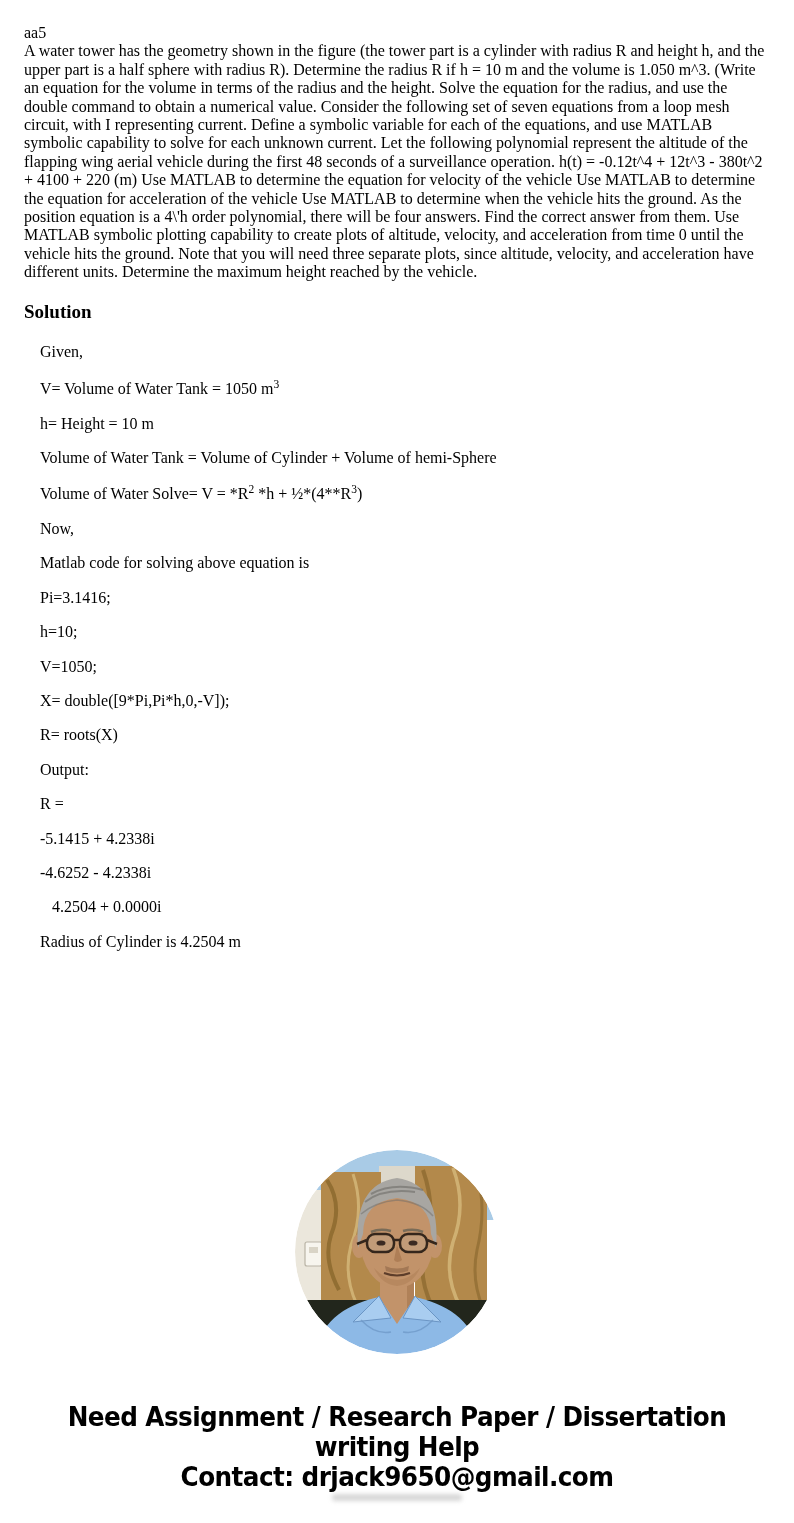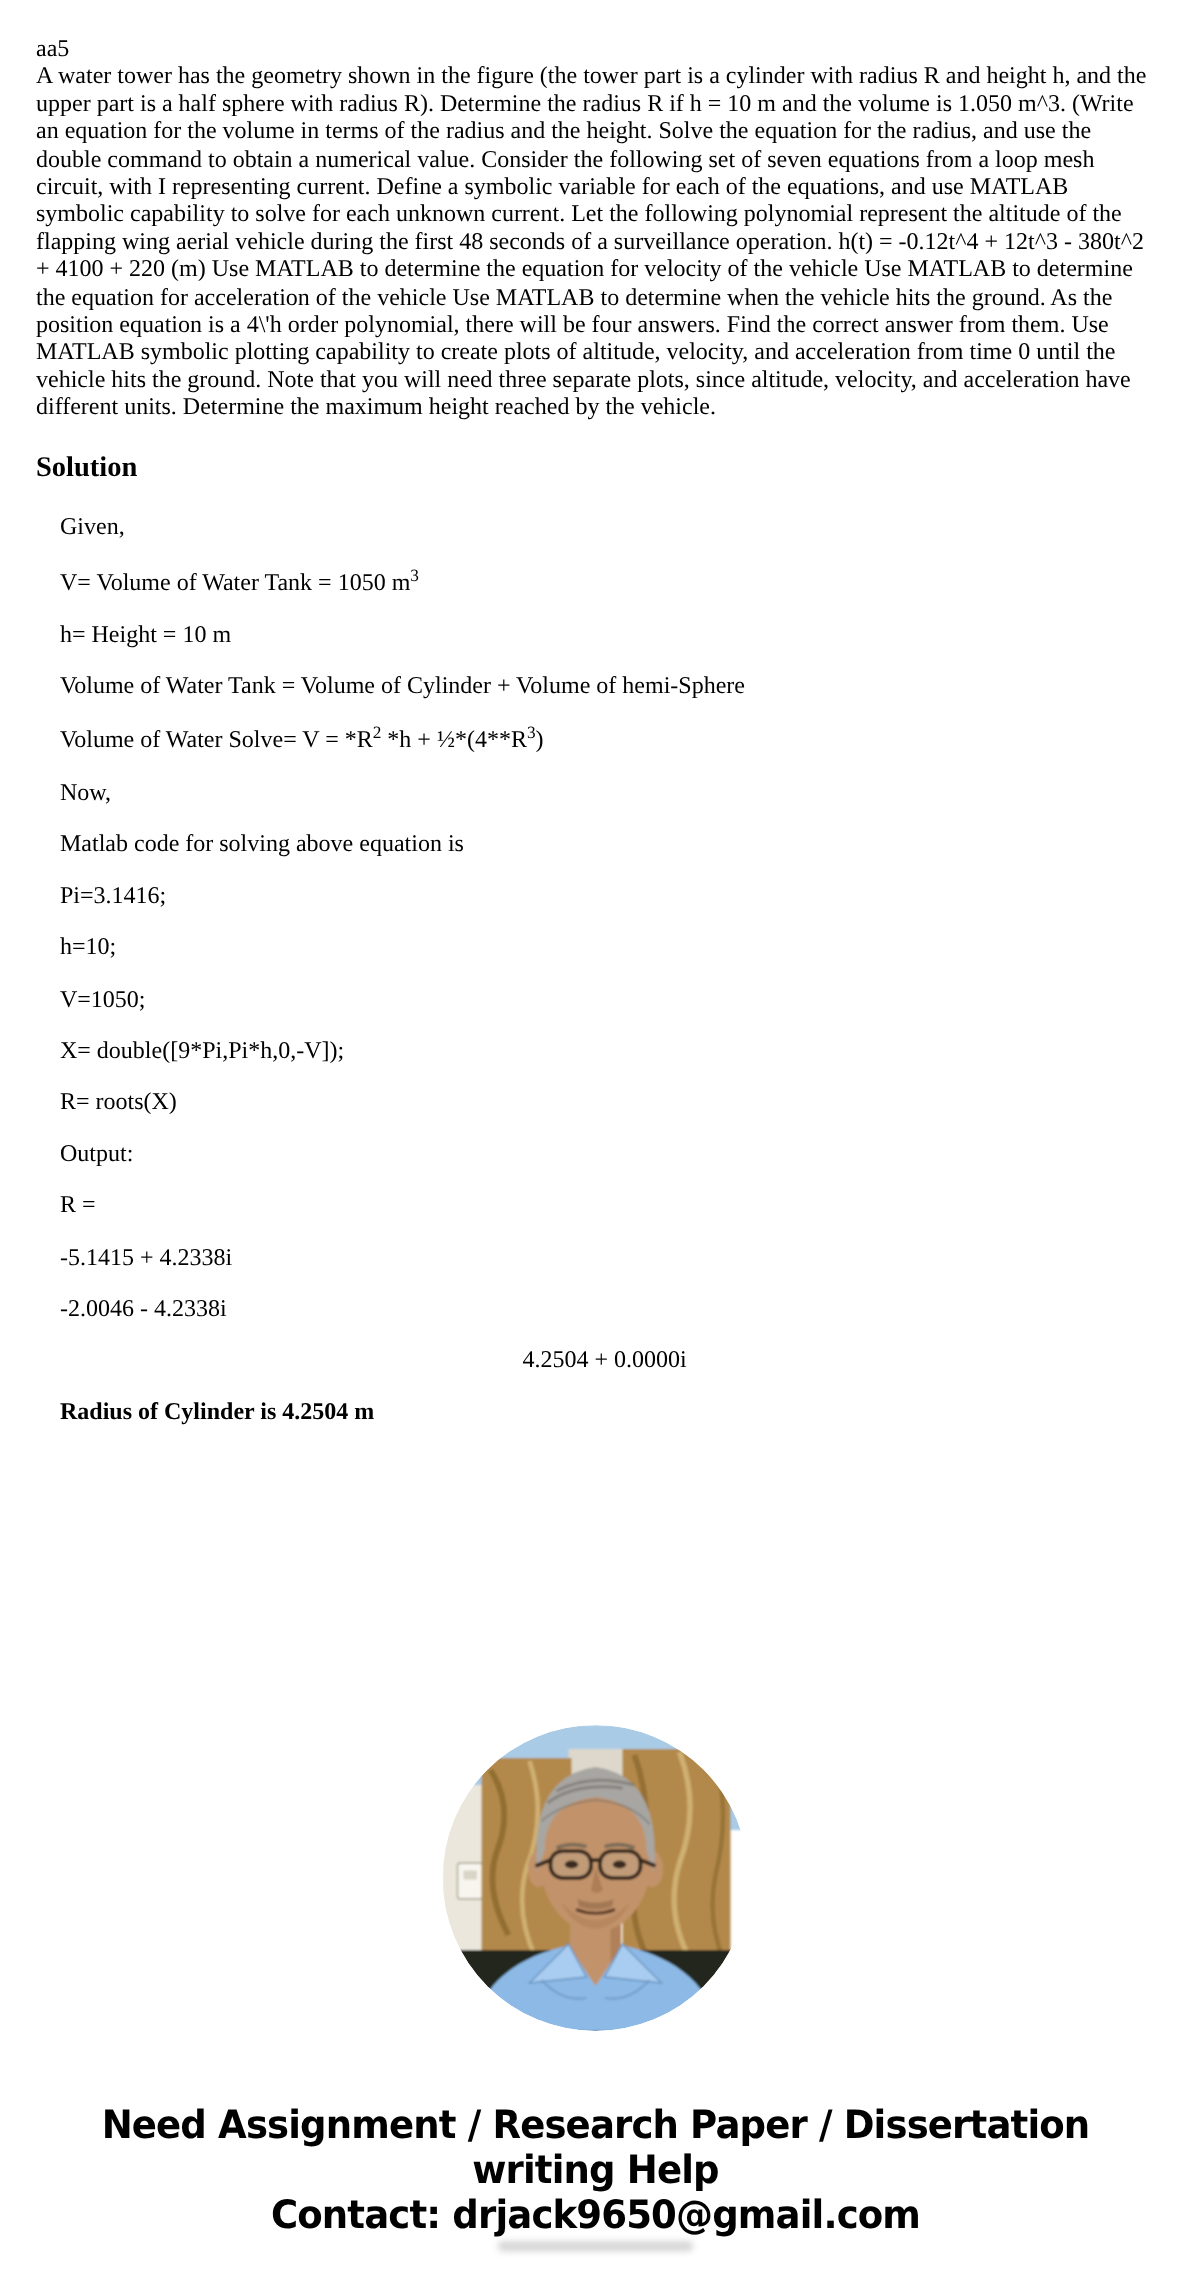--- a/index.html
+++ b/index.html
@@ -32,23 +32,22 @@
     font-weight: bold;
     margin: 20px 0;
   }
   p.sol {
     font-size: 16px;
     margin: 16px 16px;
     line-height: 1.15;
   }
   p.pre {
     white-space: pre-wrap;
-    text-align: center;
   }
-  p.result b { font-weight: bold; }
+  p.result b { font-weight: normal; }
   sup { font-size: 0.72em; }
 
   .photo-wrap {
     position: absolute;
     top: 1150px;
     left: 50%;
     transform: translateX(-50%);
     width: 204px;
     height: 204px;
     border-radius: 50%;
@@ -106,21 +105,21 @@
 
   <p class="sol">Pi=3.1416;</p>
   <p class="sol">h=10;</p>
   <p class="sol">V=1050;</p>
   <p class="sol">X= double([9*Pi,Pi*h,0,-V]);</p>
   <p class="sol">R= roots(X)</p>
 
   <p class="sol">Output:</p>
   <p class="sol">R =</p>
   <p class="sol">-5.1415 + 4.2338i</p>
-  <p class="sol">-2.0046 - 4.2338i</p>
+  <p class="sol">-4.6252 - 4.2338i</p>
   <p class="sol pre">   4.2504 + 0.0000i</p>
 
   <p class="sol result"><b>Radius of Cylinder is 4.2504 m</b></p>
 </div>
 
 <div class="photo-wrap">
   <svg width="204" height="204" viewBox="0 0 204 204">
     <defs>
       <clipPath id="circ">
           <circle cx="102" cy="102" r="102"></circle>

